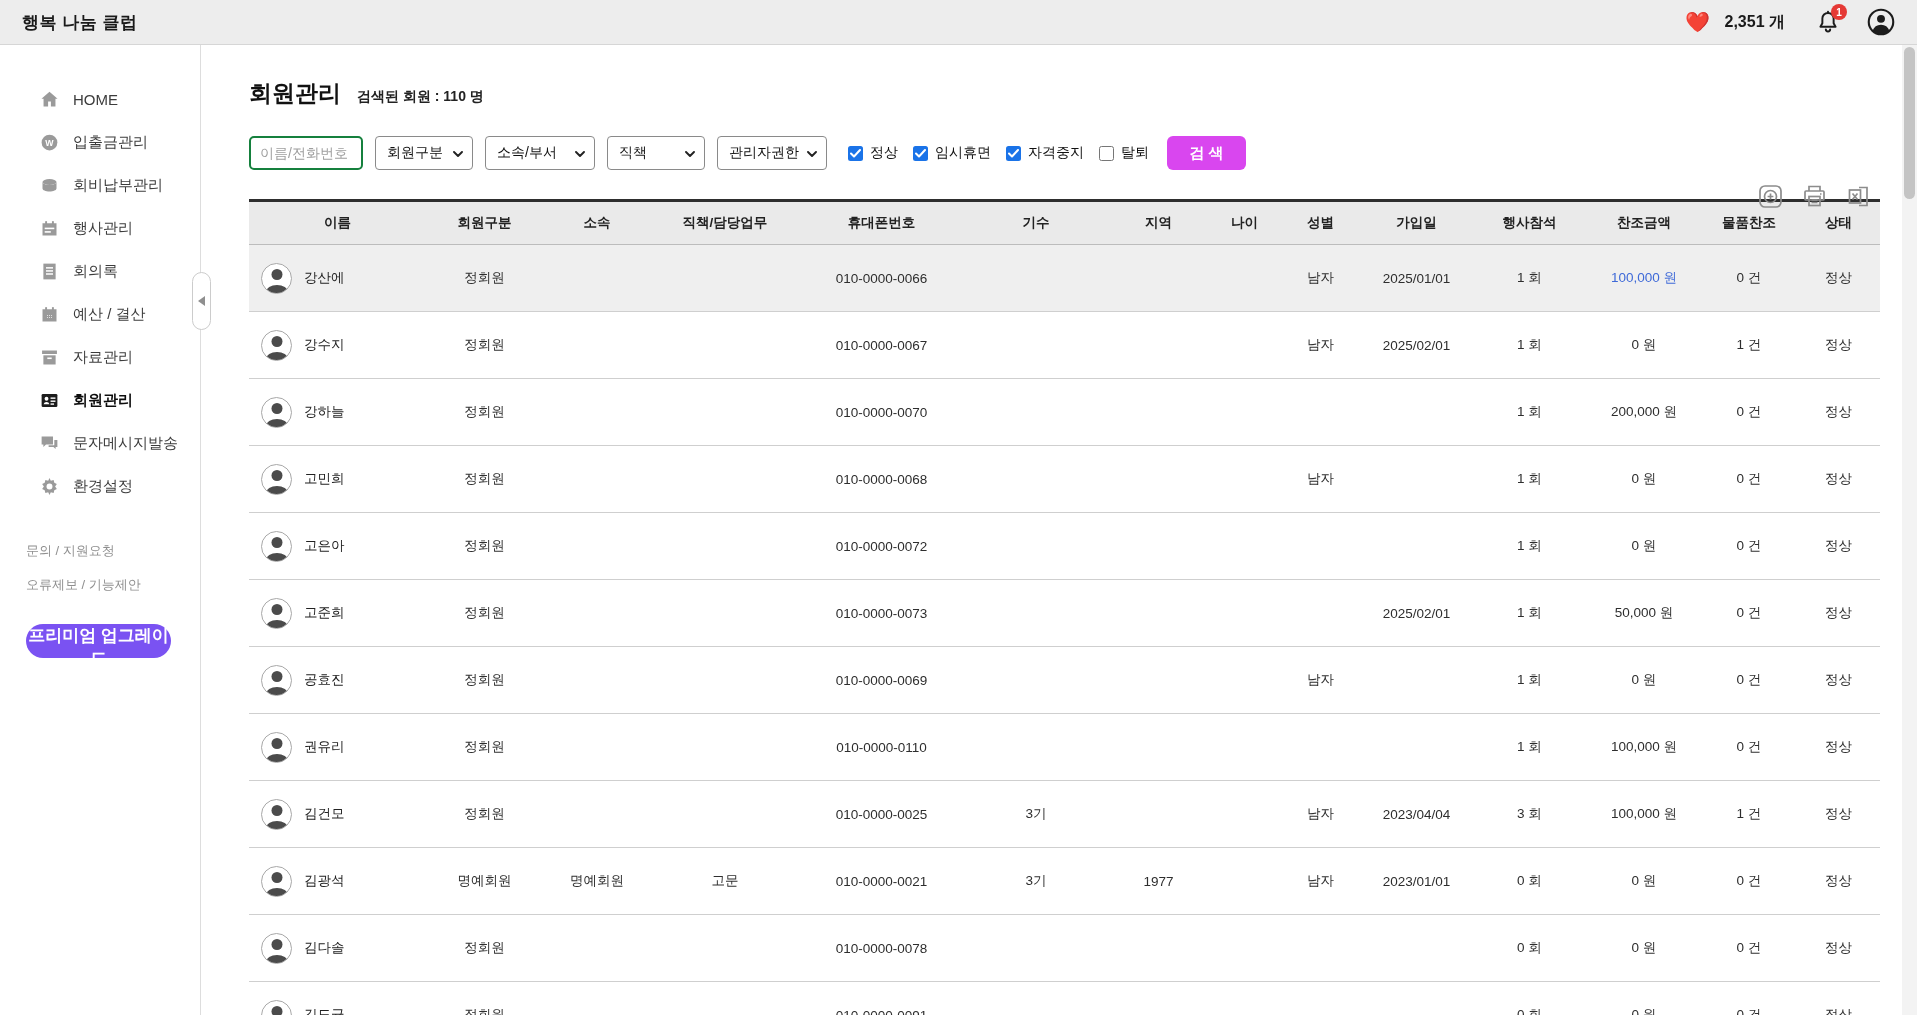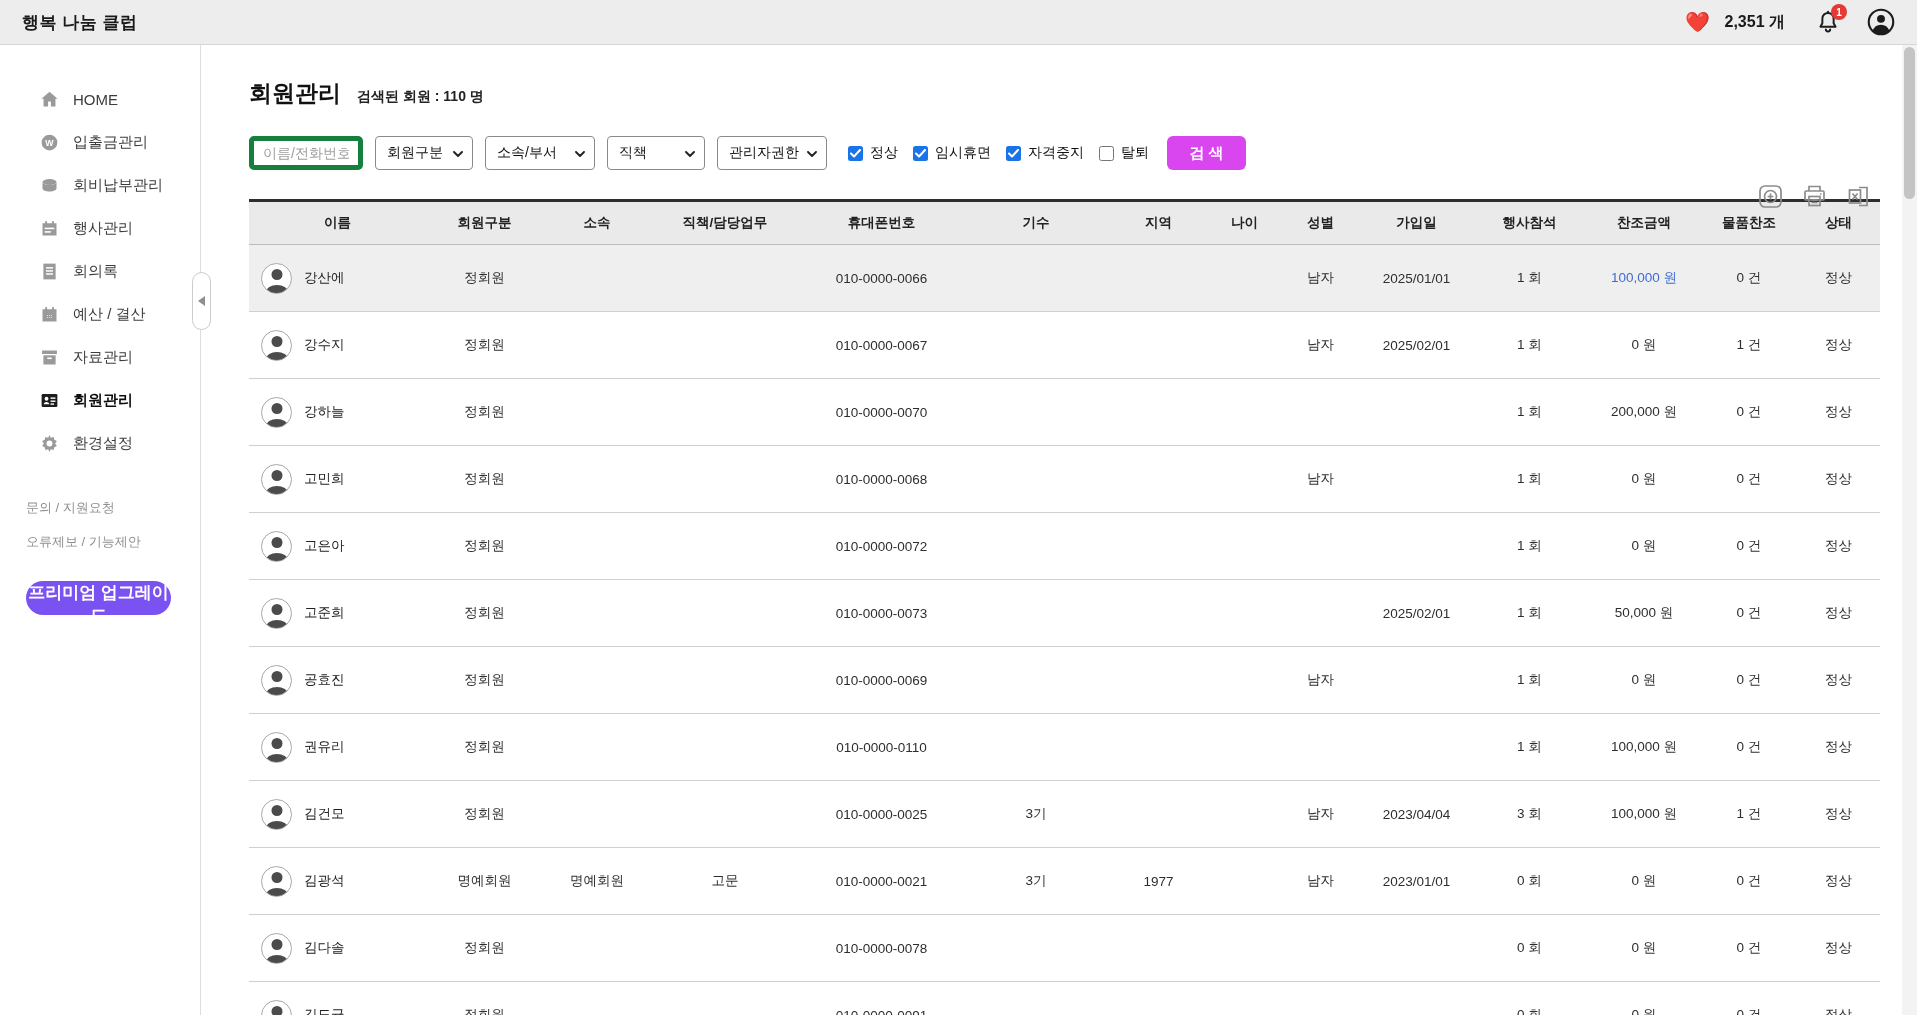--- a/index.html
+++ b/index.html
@@ -43,21 +43,21 @@
     border-bottom:5px solid transparent; border-right:7px solid #8f8f8f; }
 
   
   .content { position:absolute; left:201px; top:45px; width:1716px; height:970px;
     padding:0 37px 0 48px; background:#fff; overflow:hidden; }
   .page-head { margin-top:33px; display:flex; align-items:baseline; }
   .page-title { font-size:23px; font-weight:800; color:#111; }
   .result-summary { font-size:14px; font-weight:bold; color:#222; margin-left:16px; }
 
   .filter-bar { margin-top:27px; height:34px; display:flex; align-items:center; }
-  .search-input { width:114px; height:34px; border:5px solid #15803d; border-radius:5px;
+  .search-input { width:114px; height:34px; border:2px solid #15803d; border-radius:5px;
     padding:0 9px; font-size:14px; font-family:inherit; color:#222; }
   .search-input::placeholder { color:#9e9e9e; }
   .selects { display:flex; gap:12px; margin-left:12px; }
   .select { height:34px; background:#fff; border:1px solid #8a8a8a; border-radius:4px;
     display:flex; align-items:center; justify-content:space-between; padding:0 9px 0 11px;
     font-size:14px; color:#111; cursor:pointer; }
   .select svg { width:10px; height:7px; margin-left:8px; }
   .checks { display:flex; align-items:center; gap:15px; margin-left:21px; }
   .cb { display:flex; align-items:center; gap:7px; font-size:14px; color:#111; cursor:pointer; }
   .cb .box { width:15px; height:15px; border-radius:2.5px; display:flex; align-items:center;
@@ -197,20 +197,29 @@
           <svg viewBox="0 0 24 24">
             <rect x="3" y="4.5" width="18" height="15" rx="1.5"></rect>
             <circle cx="8.6" cy="10" r="2.2" fill="#fff"></circle>
             <path d="M5.2 16.2a3.6 3.6 0 0 1 6.8 0z" fill="#fff"></path>
             <rect x="13.2" y="8.5" width="5.6" height="1.6" fill="#fff"></rect>
             <rect x="13.2" y="12" width="5.6" height="1.6" fill="#fff"></rect>
             <rect x="13.2" y="15.3" width="4" height="1.6" fill="#fff"></rect>
           </svg>
         </span>
      <span class="side-label">회원관리</span>
+   </div>
+      <div class="side-item">
+     <span class="side-icon">
+          <svg viewBox="0 0 24 24">
+            <path d="M3 4h13v9H8l-3 3v-3H3z"></path>
+            <path d="M17.5 8H21v8h-2v2.4L16.5 16H11v-2h6.5z"></path>
+          </svg>
+        </span>
+     <span class="side-label">문자메시지발송</span>
    </div>
       <div class="side-item">
      <span class="side-icon">
           <svg viewBox="0 0 24 24">
             <path d="M12 2.4l1.5 2.9 3.2-.8.8 3.2 2.9 1.5-2 2.8 2 2.8-2.9 1.5-.8 3.2-3.2-.8-1.5 2.9-1.5-2.9-3.2.8-.8-3.2-2.9-1.5 2-2.8-2-2.8 2.9-1.5.8-3.2 3.2.8z"></path>
             <circle cx="12" cy="12" r="3.4" fill="#fff"></circle>
           </svg>
         </span>
      <span class="side-label">환경설정</span>
    </div>

